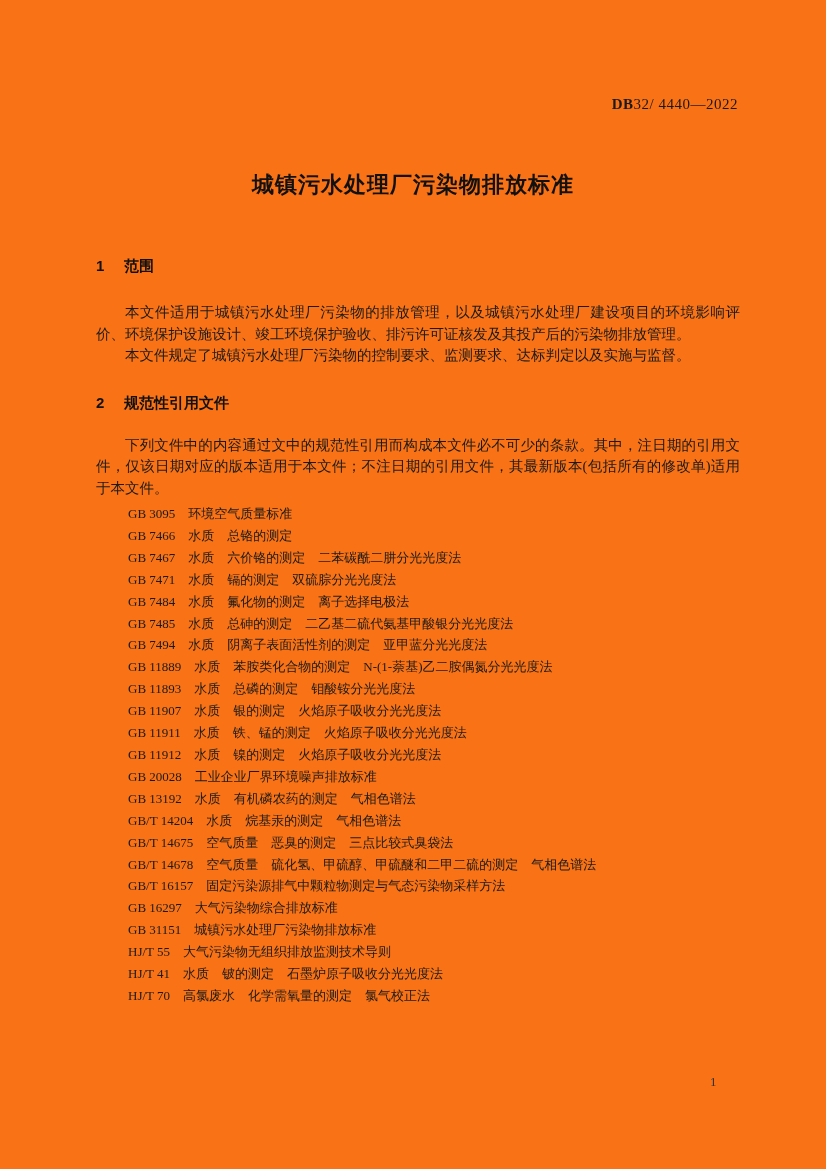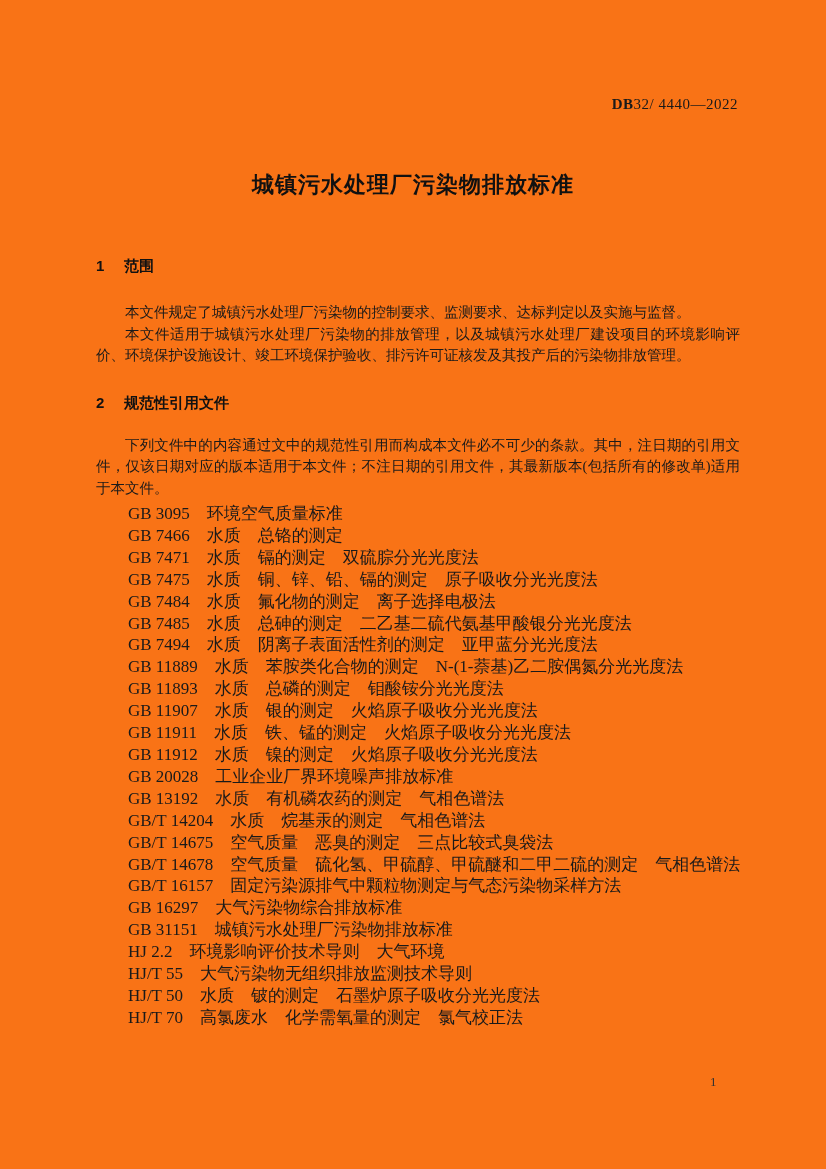--- a/index.html
+++ b/index.html
@@ -72,21 +72,21 @@
     text-align: justify;
     color: #1a1a1a;
   }
   .para-group-1 { margin-top: 26px; }
   .para-group-2 { margin-top: 22px; }
   .references-list {
     margin-top: 4px;
     padding-left: 32px;
   }
   .reference-item {
-    font-size: 17px;
+    font-size: 13px;
     line-height: 21.9px;
     white-space: nowrap;
     color: #1a1a1a;
   }
   .page-number {
     position: absolute;
     top: 1074px;
     left: 710px;
     font-size: 13px;
     color: #333333;
@@ -103,56 +103,55 @@
 
   <div class="doc-title">城镇污水处理厂污染物排放标准</div>
 
   <div class="content">
 
     <h2 class="section-heading" id="heading-1">
       <span class="sec-no">1</span><span class="sec-text">范围</span>
     </h2>
 
     <div class="para-group-1">
+      <p class="body-para">本文件适用于城镇污水处理厂污染物的排放管理，以及城镇污水处理厂建设项目的环境影响评价、环境保护设施设计、竣工环境保护验收、排污许可证核发及其投产后的污染物排放管理。</p>
       <p class="body-para">本文件规定了城镇污水处理厂污染物的控制要求、监测要求、达标判定以及实施与监督。</p>
-      <p class="body-para">本文件适用于城镇污水处理厂污染物的排放管理，以及城镇污水处理厂建设项目的环境影响评价、环境保护设施设计、竣工环境保护验收、排污许可证核发及其投产后的污染物排放管理。</p>
     </div>
 
     <h2 class="section-heading" id="heading-2">
       <span class="sec-no">2</span><span class="sec-text">规范性引用文件</span>
     </h2>
 
     <div class="para-group-2">
       <p class="body-para">下列文件中的内容通过文中的规范性引用而构成本文件必不可少的条款。其中，注日期的引用文件，仅该日期对应的版本适用于本文件；不注日期的引用文件，其最新版本(包括所有的修改单)适用于本文件。</p>
     </div>
 
     <div class="references-list">
       <div class="reference-item">GB 3095　环境空气质量标准</div>
       <div class="reference-item">GB 7466　水质　总铬的测定</div>
+      <div class="reference-item">GB 7467　水质　六价铬的测定　二苯碳酰二肼分光光度法</div>
       <div class="reference-item">GB 7471　水质　镉的测定　双硫腙分光光度法</div>
-      <div class="reference-item">GB 7475　水质　铜、锌、铅、镉的测定　原子吸收分光光度法</div>
       <div class="reference-item">GB 7484　水质　氟化物的测定　离子选择电极法</div>
       <div class="reference-item">GB 7485　水质　总砷的测定　二乙基二硫代氨基甲酸银分光光度法</div>
       <div class="reference-item">GB 7494　水质　阴离子表面活性剂的测定　亚甲蓝分光光度法</div>
       <div class="reference-item">GB 11889　水质　苯胺类化合物的测定　N-(1-萘基)乙二胺偶氮分光光度法</div>
       <div class="reference-item">GB 11893　水质　总磷的测定　钼酸铵分光光度法</div>
       <div class="reference-item">GB 11907　水质　银的测定　火焰原子吸收分光光度法</div>
       <div class="reference-item">GB 11911　水质　铁、锰的测定　火焰原子吸收分光光度法</div>
       <div class="reference-item">GB 11912　水质　镍的测定　火焰原子吸收分光光度法</div>
       <div class="reference-item">GB 20028　工业企业厂界环境噪声排放标准</div>
       <div class="reference-item">GB 13192　水质　有机磷农药的测定　气相色谱法</div>
       <div class="reference-item">GB/T 14204　水质　烷基汞的测定　气相色谱法</div>
       <div class="reference-item">GB/T 14675　空气质量　恶臭的测定　三点比较式臭袋法</div>
       <div class="reference-item">GB/T 14678　空气质量　硫化氢、甲硫醇、甲硫醚和二甲二硫的测定　气相色谱法</div>
       <div class="reference-item">GB/T 16157　固定污染源排气中颗粒物测定与气态污染物采样方法</div>
       <div class="reference-item">GB 16297　大气污染物综合排放标准</div>
       <div class="reference-item">GB 31151　城镇污水处理厂污染物排放标准</div>
-      <div class="reference-item">HJ 2.2　环境影响评价技术导则　大气环境</div>
       <div class="reference-item">HJ/T 55　大气污染物无组织排放监测技术导则</div>
-      <div class="reference-item">HJ/T 50　水质　铍的测定　石墨炉原子吸收分光光度法</div>
+      <div class="reference-item">HJ/T 41　水质　铍的测定　石墨炉原子吸收分光光度法</div>
       <div class="reference-item">HJ/T 70　高氯废水　化学需氧量的测定　氯气校正法</div>
     </div>
 
   </div>
 
   <div class="page-number">1</div>
 
 </div>
 
 </body></html>

